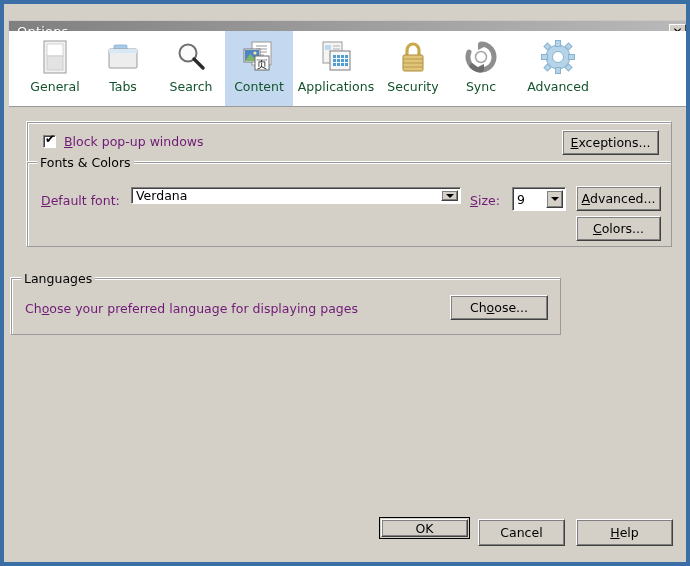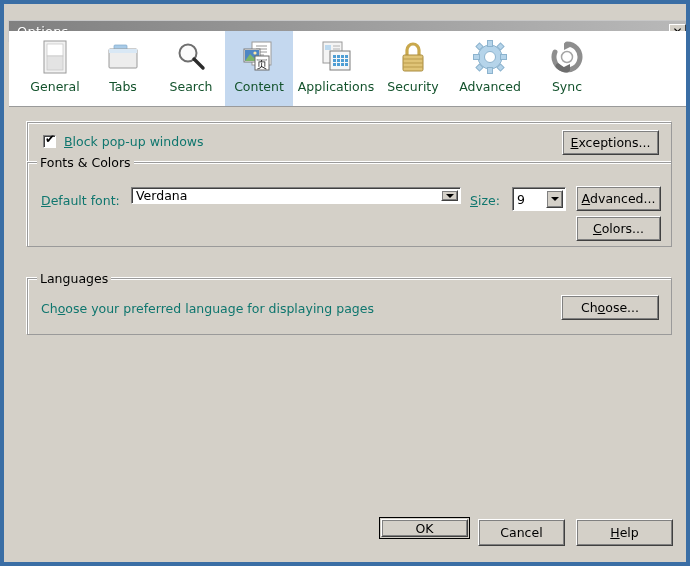--- a/index.html
+++ b/index.html
@@ -226,21 +226,21 @@
   }
   .arrowbtn .tri {
     width: 0; height: 0;
     border-left: 4px solid transparent;
     border-right: 4px solid transparent;
     border-top: 4px solid #000000;
   }
 
   .lbl {
     font-size: 12.5px;
-    color: #0f766e;
+    color: #701a75;
     white-space: nowrap;
     user-select: none;
   }
   .acc { text-decoration: underline; }
 
   
   svg { display: block; }
 </style>
 </head>
 <body>
@@ -339,20 +339,33 @@
           <path d="M9 15 V10 a6 6 0 0 1 12 0 V15" fill="none" stroke="#c9a84c" stroke-width="3.2"></path>
           <rect x="5" y="15" width="20" height="16" rx="1.5" fill="#e0c477" stroke="#a98b3e" stroke-width="1"></rect>
           <line x1="5" y1="19" x2="25" y2="19" stroke="#b99a4d" stroke-width="1"></line>
           <line x1="5" y1="23" x2="25" y2="23" stroke="#b99a4d" stroke-width="1"></line>
           <line x1="5" y1="27" x2="25" y2="27" stroke="#b99a4d" stroke-width="1"></line>
         </svg>
       </div>
       <div class="tlabel">Security</div>
     </div>
 
+    <div class="tab">
+      <div class="glyph">
+        <svg width="32" height="32" viewBox="0 0 32 32">
+          <path d="M16 3 a13 13 0 1 1 -12 8" fill="none" stroke="#8e8e8e" stroke-width="5" stroke-linecap="round"></path>
+          <path d="M16 29 a13 13 0 0 1 -9 -4" fill="none" stroke="#6d6d6d" stroke-width="5" stroke-linecap="round"></path>
+          <circle cx="16" cy="16" r="5.5" fill="#ffffff" stroke="#a5a5a5" stroke-width="1.5"></circle>
+          <polygon points="13,2 21,5 13,9" fill="#8e8e8e"></polygon>
+          <polygon points="19,30 11,27 19,23" fill="#6d6d6d"></polygon>
+        </svg>
+      </div>
+      <div class="tlabel">Sync</div>
+    </div>
+
     <div class="tab wide">
       <div class="glyph">
         <svg width="34" height="34" viewBox="0 0 34 34">
           <g fill="#b5d4ea" stroke="#8cb3ce" stroke-width="1">
             <circle cx="17" cy="17" r="12"></circle>
           </g>
           <g fill="#b5d4ea" stroke="#8cb3ce" stroke-width="1">
             <rect x="14.5" y="0.5" width="5" height="6"></rect>
             <rect x="14.5" y="27.5" width="5" height="6"></rect>
             <rect x="0.5" y="14.5" width="6" height="5"></rect>
@@ -361,33 +374,20 @@
             <rect x="25" y="4" width="5" height="5" transform="rotate(45 27.5 6.5)"></rect>
             <rect x="4" y="25" width="5" height="5" transform="rotate(45 6.5 27.5)"></rect>
             <rect x="25" y="25" width="5" height="5" transform="rotate(45 27.5 27.5)"></rect>
           </g>
           <circle cx="17" cy="17" r="5.5" fill="#ffffff" stroke="#8cb3ce" stroke-width="1"></circle>
         </svg>
       </div>
       <div class="tlabel">Advanced</div>
     </div>
 
-    <div class="tab">
-      <div class="glyph">
-        <svg width="32" height="32" viewBox="0 0 32 32">
-          <path d="M16 3 a13 13 0 1 1 -12 8" fill="none" stroke="#8e8e8e" stroke-width="5" stroke-linecap="round"></path>
-          <path d="M16 29 a13 13 0 0 1 -9 -4" fill="none" stroke="#6d6d6d" stroke-width="5" stroke-linecap="round"></path>
-          <circle cx="16" cy="16" r="5.5" fill="#ffffff" stroke="#a5a5a5" stroke-width="1.5"></circle>
-          <polygon points="13,2 21,5 13,9" fill="#8e8e8e"></polygon>
-          <polygon points="19,30 11,27 19,23" fill="#6d6d6d"></polygon>
-        </svg>
-      </div>
-      <div class="tlabel">Sync</div>
-    </div>
-
   </div>
 
   <div id="panel">
 
     <div class="groupbox" style="left:18px; top:14px; width:645px; height:41px;">
       <div style="position:absolute; left:15px; top:11px; display:flex; align-items:center;">
         <span class="checkbox-box">
           <span class="check">✔</span>
         </span>
         <span class="lbl" style="margin-left:8px;"><span class="acc">B</span><span>lock pop-up windows</span></span>
@@ -423,21 +423,21 @@
         <span class="acc">A</span>
           <span>dvanced...</span>
       </div>
 
       <div class="btn" style="position:absolute; left:548px; top:53px; width:85px; height:25px;">
         <span class="acc">C</span>
           <span>olors...</span>
       </div>
     </div>
 
-    <div class="groupbox" style="left:18px; top:170px; width:645px; height:57px;">
+    <div class="groupbox" style="left:2px; top:170px; width:550px; height:57px;">
       <span class="group-title">Languages</span>
 
       <span class="lbl" style="position:absolute; left:13px; top:22px;"><span>Ch</span><span class="acc">o</span><span>ose your preferred language for displaying pages</span></span>
 
       <div class="btn" style="position:absolute; right:12px; top:16px; width:98px; height:25px;">
         <span>Ch</span>
           <span class="acc">o</span>
           <span>ose...</span>
       </div>
     </div>

